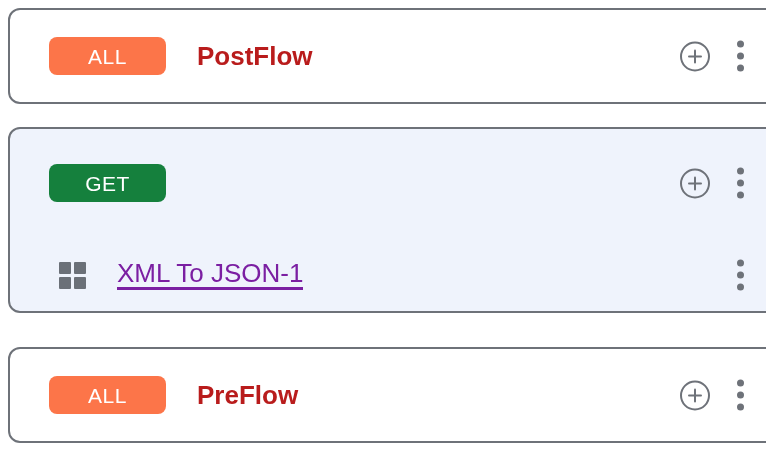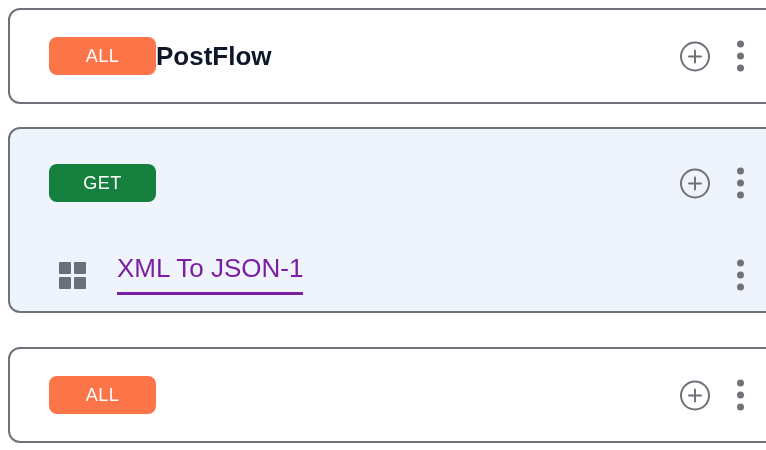--- a/index.html
+++ b/index.html
@@ -49,40 +49,41 @@
     padding: 0 0 0 39px;
     box-sizing: border-box;
   }
   .flow-card.is-selected .flow-row.primary {
     height: 108px;
   }
 
   
   .method-badge {
     flex: 0 0 auto;
-    width: 107px;
+    width: 117px;
     height: 38px;
     border-radius: 8px;
     display: flex;
     align-items: center;
     justify-content: center;
     color: #ffffff;
-    font-size: 18px;
+    font-size: 21px;
     font-weight: 400;
     letter-spacing: 0.5px;
     line-height: 1;
   }
   .method-badge.badge-all { background: #fc7549; }
   .method-badge.badge-get { background: #15803d; }
 
   
   .flow-name {
+    margin-left: 31px;
     font-size: 26px;
     font-weight: bold;
-    color: #0f172a;
+    color: #b91c1c;
     white-space: nowrap;
     text-align: right;
   }
 
   
   .row-actions {
     position: absolute;
     right: 52px;     
     top: 50%;
     transform: translateY(-50%);
@@ -158,21 +159,21 @@
     background: #6b7078;
     border-radius: 1px;
   }
 
   .policy-link {
     margin-left: 31px;
     font-size: 26px;
     color: #7b1fa2;
     text-decoration: none;
     border-bottom: 3px solid #7b1fa2;
-    padding-bottom: 10px;
+    padding-bottom: 0;
     line-height: 1.05;
     cursor: pointer;
     white-space: nowrap;
   }
 
   .policy-row .row-actions { right: 52px; }
 </style>
 </head>
 <body>
 
@@ -220,20 +221,21 @@
           <span></span>
           <span></span>
         </div>
       </div>
     </div>
   </div>
 
   <div class="flow-card card-3">
     <div class="flow-row primary">
       <div class="method-badge badge-all">ALL</div>
+      <div class="flow-name">PreFlow</div>
       <div class="row-actions">
         <div class="icon-plus-circle"></div>
         <div class="icon-kebab">
           <span></span>
           <span></span>
           <span></span>
         </div>
       </div>
     </div>
   </div>

